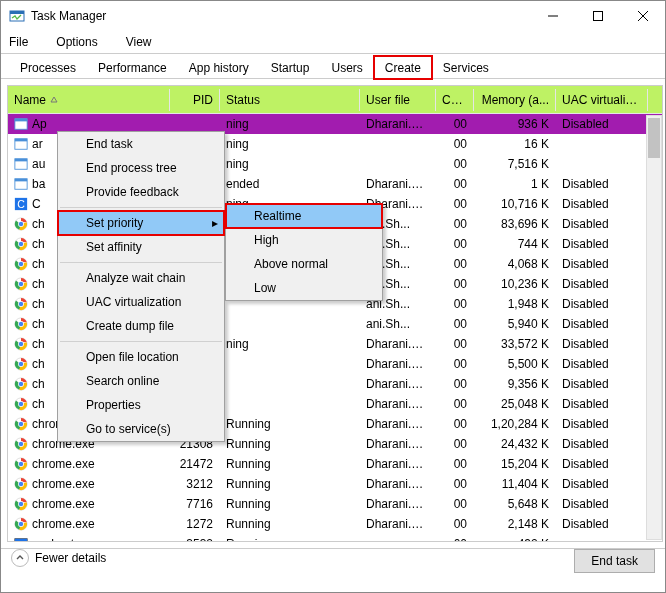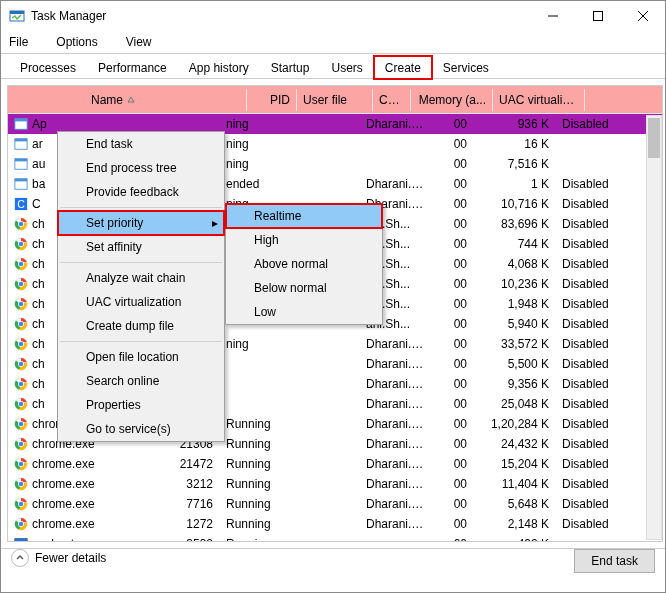--- a/index.html
+++ b/index.html
@@ -11,21 +11,21 @@
   .winbtn { width: 45px; height: 29px; display: flex; align-items: center; justify-content: center; }
   .winbtn svg { width: 10px; height: 10px; }
   .menubar { height: 22px; display: flex; align-items: center; padding: 0 6px; gap: 24px; }
   .menubar span { padding: 2px 2px; }
   .tabs { display: flex; border-top: 1px solid #ccc; border-bottom: 1px solid #ccc; height: 26px; align-items: flex-end; padding-left: 8px; }
   .tab { padding: 4px 10px; border: 1px solid transparent; border-bottom: none; position: relative; top: 1px; }
   .tab.active { border-color: #ccc; background: #fff; }
   .tab.hl { outline: 2px solid #e60000; outline-offset: -1px; }
   .content { flex: 1; position: relative; overflow: hidden; }
   .grid { position: absolute; inset: 6px 2px 6px 6px; border: 1px solid #ccc; display: flex; flex-direction: column; }
-  .header { display: flex; border-bottom: 1px solid #e5e5e5; height: 28px; align-items: center; background: #fca5a5; justify-content: center; }
+  .header { display: flex; border-bottom: 1px solid #e5e5e5; height: 28px; align-items: center; background: #bef264; }
   .col { padding: 4px 6px; border-right: 1px solid #e5e5e5; overflow: hidden; white-space: nowrap; text-overflow: ellipsis; }
   .c-name { width: 162px; display:flex; align-items:center; gap:4px;}
   .c-pid  { width: 50px; text-align: right; }
   .c-stat { width: 140px; }
   .c-user { width: 76px; }
   .c-cpu  { width: 38px; text-align: right; }
   .c-mem  { width: 82px; text-align: right; }
   .c-uac  { width: 92px; }
   .rows { flex: 1; overflow: hidden; }
   .row { display: flex; height: 20px; align-items: center; }
@@ -102,20 +102,21 @@
   <div class="content">
     <div class="grid">
       <div class="header">
         <div class="col c-name">
           <span>Name</span>
           <svg class="sort-arrow" viewBox="0 0 8 8">
               <path d="M4 1 L7 6 L1 6 Z" fill="none" stroke="#777"></path>
             </svg>
         </div>
         <div class="col c-pid">PID</div>
+        <div class="col c-stat">Status</div>
         <div class="col c-user">User file</div>
         <div class="col c-cpu">CPU</div>
         <div class="col c-mem">Memory (a...</div>
         <div class="col c-uac">UAC virtualizat...</div>
       </div>
       <div class="rows" id="rows">
           <div class="row sel">
             <div class="col c-name">
               <span class="picon"><svg viewBox="0 0 16 16">
                   <rect x="1" y="2" width="14" height="12" fill="#fff" stroke="#4a90d9"></rect>
@@ -533,21 +534,20 @@
       <div class="ctx-item">Open file location</div>
       <div class="ctx-item">Search online</div>
       <div class="ctx-item">Properties</div>
       <div class="ctx-item">Go to service(s)</div>
     </div>
 
     <div class="ctx ctx2">
       <div class="ctx-item hi hl">Realtime</div>
       <div class="ctx-item">High</div>
       <div class="ctx-item">Above normal</div>
-      <div class="ctx-item">Below normal</div>
       <div class="ctx-item">Low</div>
     </div>
   </div>
 
   <div class="footer">
     <div class="fewer">
       <span class="chev">
         <svg width="8" height="8" viewBox="0 0 8 8">
             <path d="M1 5 L4 2 L7 5" fill="none" stroke="#555" stroke-width="1.4"></path>
           </svg>

